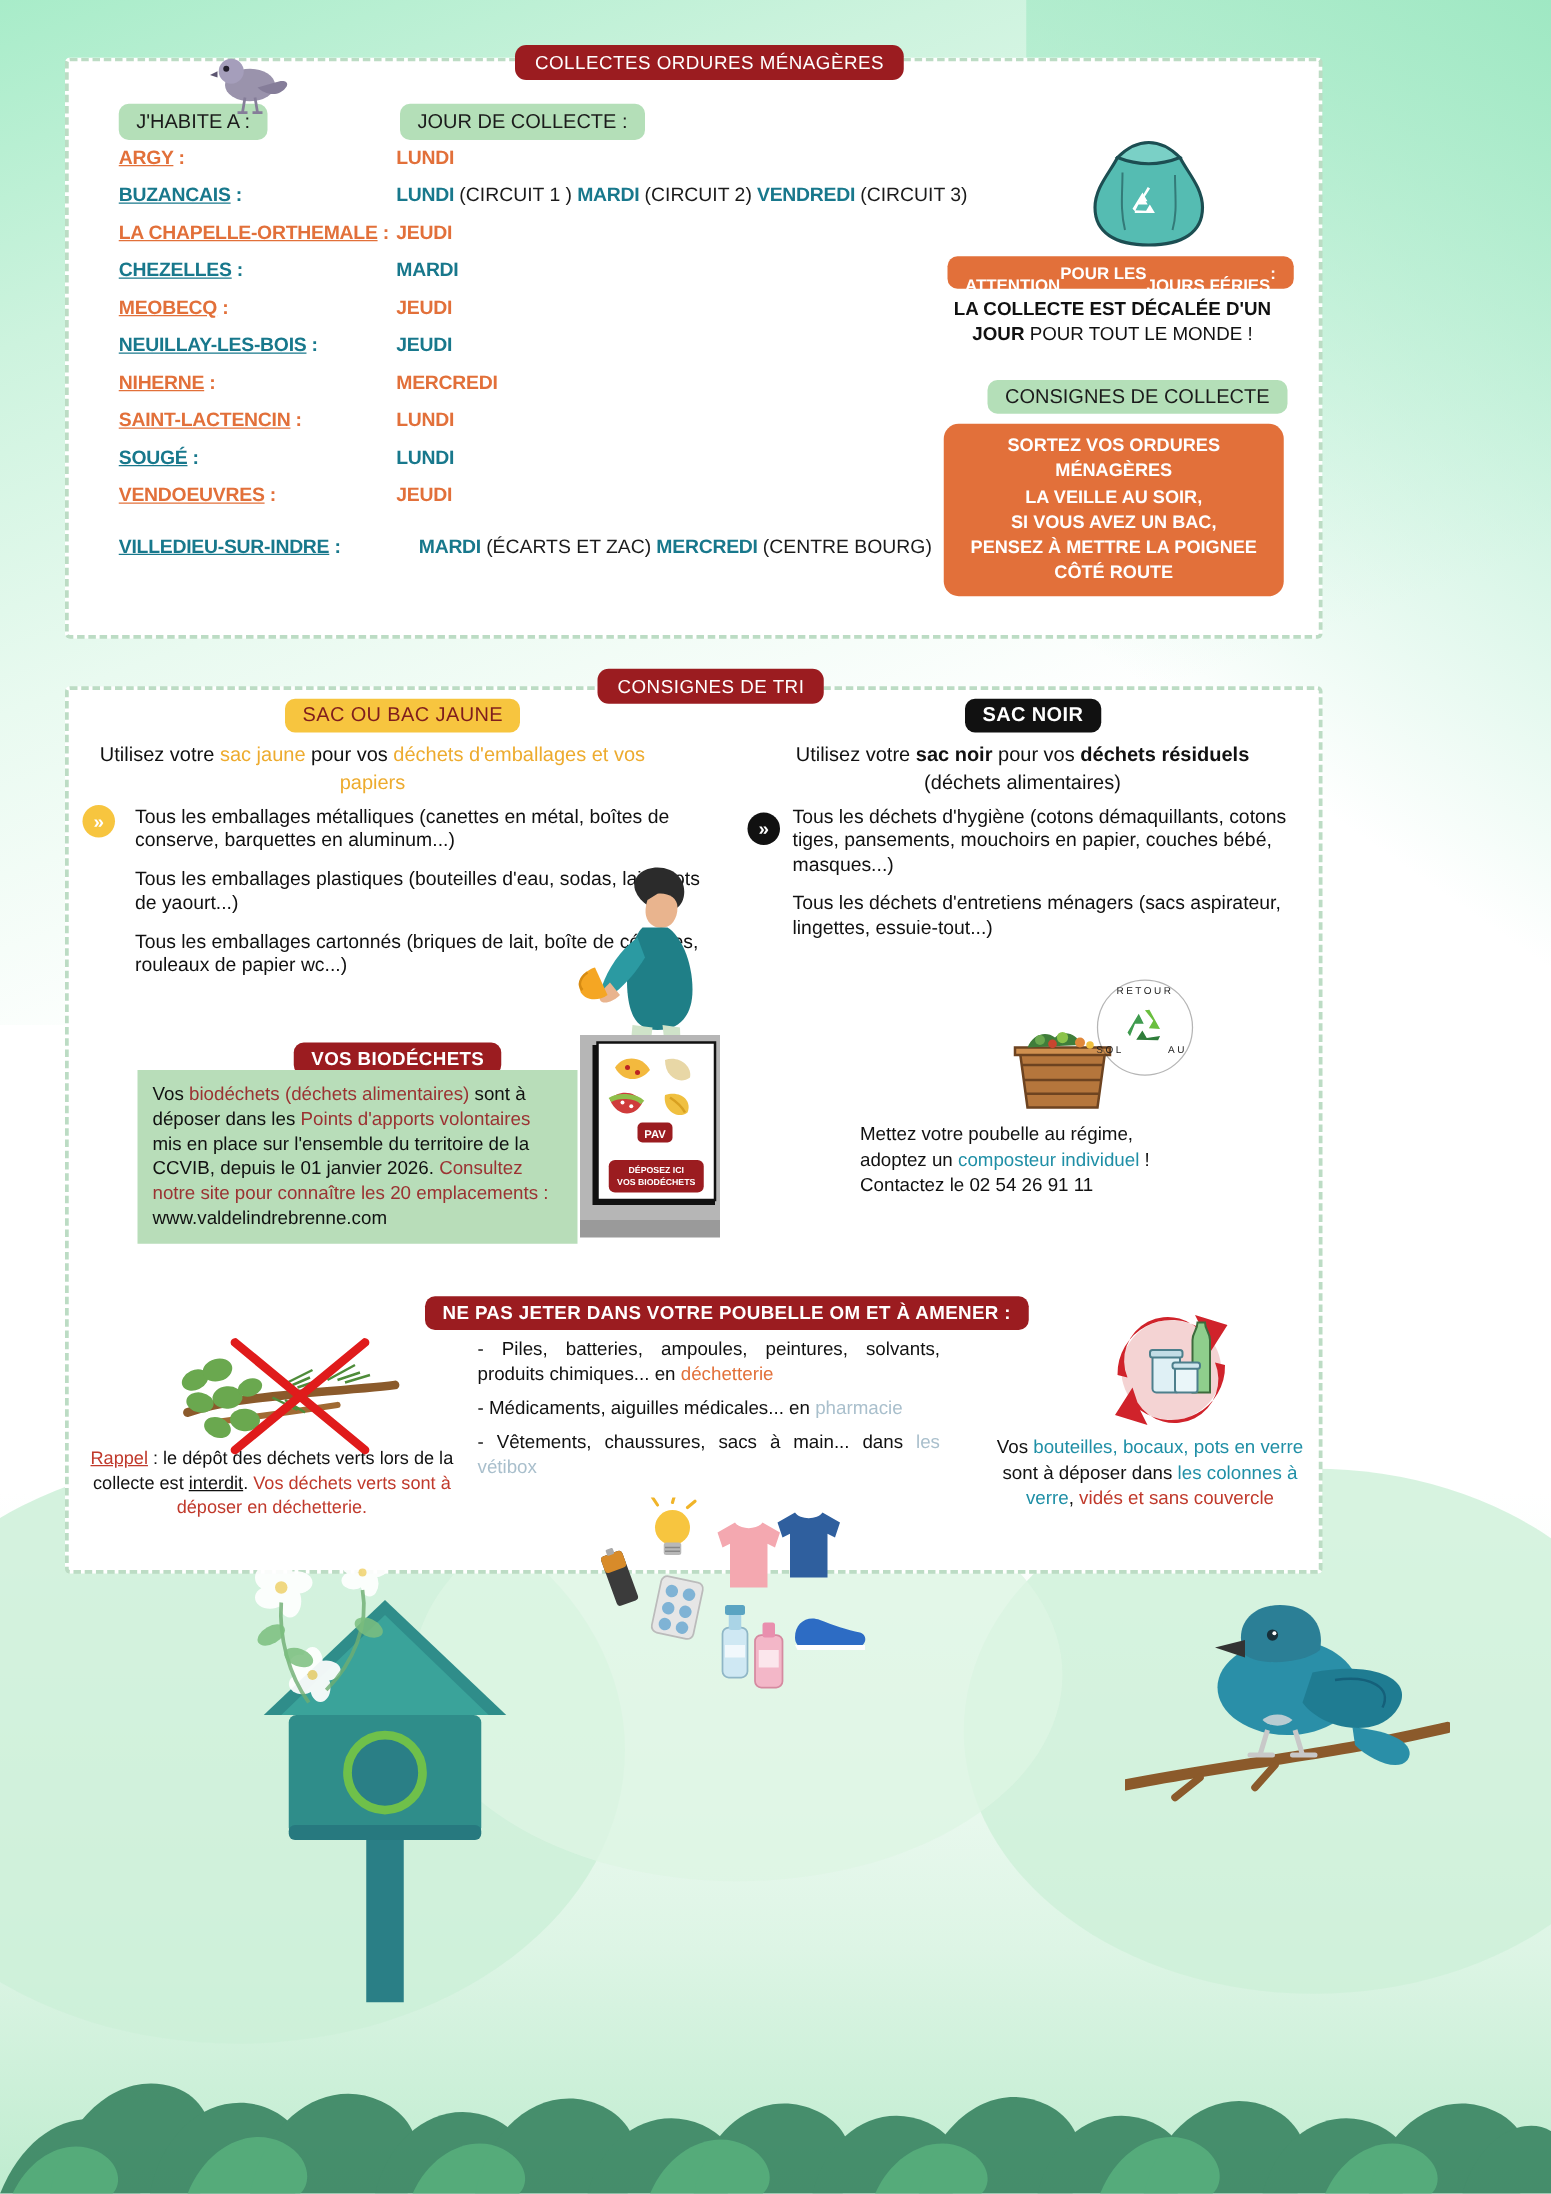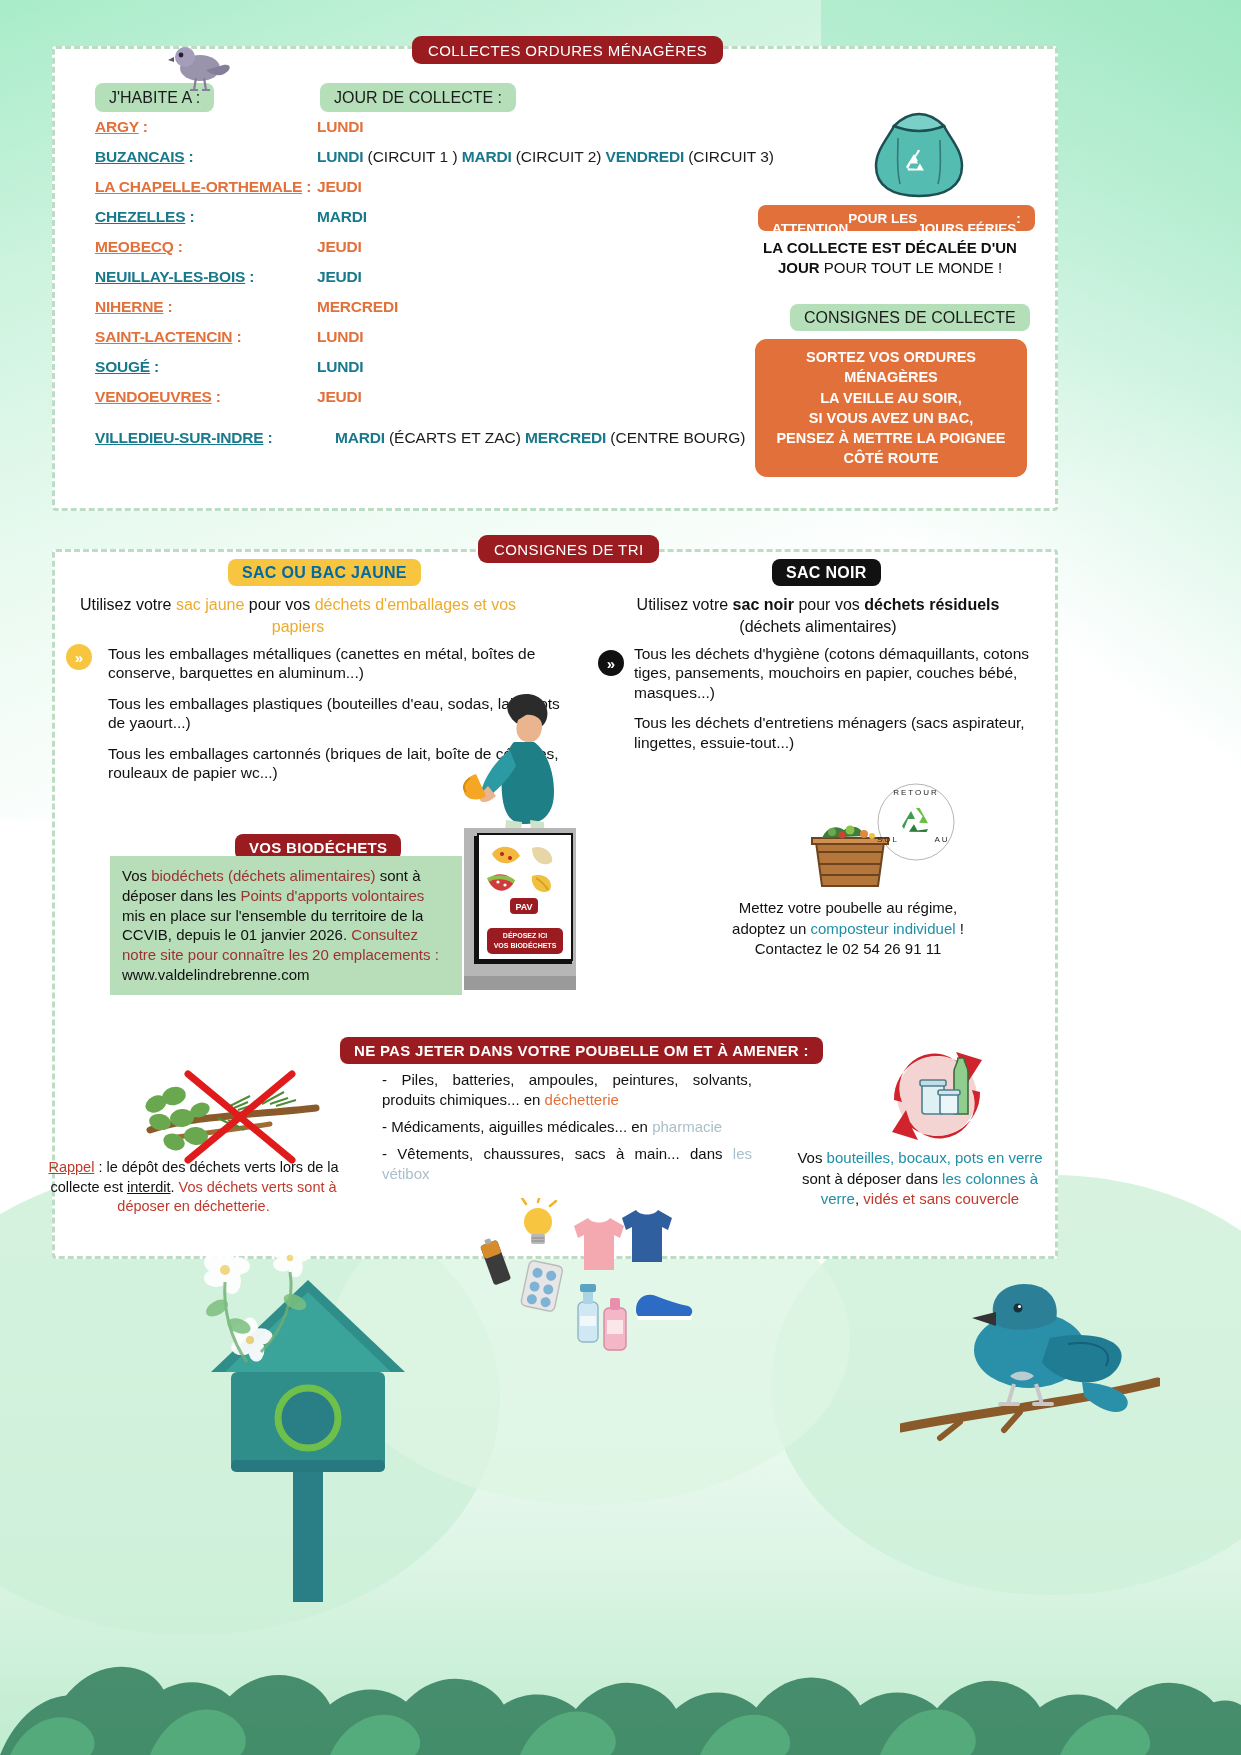--- a/index.html
+++ b/index.html
@@ -49,21 +49,21 @@
   #title-tri{left:478px;top:535px;height:28px;font-size:15px;}
 
   
   .pill{
     position:absolute;z-index:6;border-radius:8px;display:flex;
     align-items:center;justify-content:center;white-space:nowrap;
     padding:0 14px;
   }
   .pill-green{background:#b4dfb8;color:#1b1b1b;font-size:16px;}
   .pill-orange{background:#e2703a;color:#ffffff;font-weight:bold;font-size:15px;}
-  .pill-yellow{background:#f7c53f;color:#0369a1;font-weight:bold;font-size:16px;letter-spacing:.3px;}
+  .pill-yellow{background:#f7c53f;color:#7f1d1d;font-weight:normal;font-size:16px;letter-spacing:.3px;}
   .pill-black{background:#111111;color:#ffffff;font-weight:bold;font-size:16px;letter-spacing:.3px;}
   .pill-red{background:#9b1c20;color:#ffffff;font-weight:bold;font-size:16px;letter-spacing:.3px;}
 
   #lbl-habite{left:95px;top:83px;height:29px;}
   #lbl-jour{left:320px;top:83px;height:29px;}
   #lbl-attention{left:758px;top:205px;height:26px;font-size:13.5px;}
   #lbl-consignes-collecte{left:790px;top:304px;height:27px;}
   #lbl-sacjaune{left:228px;top:559px;height:27px;}
   #lbl-sacnoir{left:772px;top:559px;height:27px;}
   #lbl-biodechets{left:235px;top:834px;height:26px;font-size:15px;}
@@ -118,27 +118,27 @@
   #box-bio{
     position:absolute;left:110px;top:856px;width:352px;z-index:6;
     background:#b8ddb9;color:#111;font-size:15px;line-height:1.32;
     padding:10px 12px;box-sizing:border-box;
   }
   #box-bio .red{color:#9b3232;}
 
   
   #txt-compost{
     position:absolute;left:688px;top:898px;width:320px;z-index:6;
-    text-align:center;font-size:15px;line-height:1.38;color:#111;
+    text-align:left;font-size:15px;line-height:1.38;color:#111;
   }
   .tealtxt{color:#1f8fa6;}
 
   
   #txt-rappel{
-    position:absolute;left:46px;top:1158px;width:295px;z-index:6;
+    position:absolute;left:70px;top:1158px;width:295px;z-index:6;
     text-align:center;font-size:14.5px;line-height:1.35;color:#111;
   }
   #txt-rappel .red{color:#c0392b;}
   #list-amener{
     position:absolute;left:382px;top:1070px;width:370px;z-index:6;
     font-size:15px;line-height:1.33;color:#111;text-align:justify;
   }
   #list-amener p{margin:0 0 7px 0;}
   .orangetxt{color:#e2703a;}
   .greytxt{color:#a9bfcc;}

